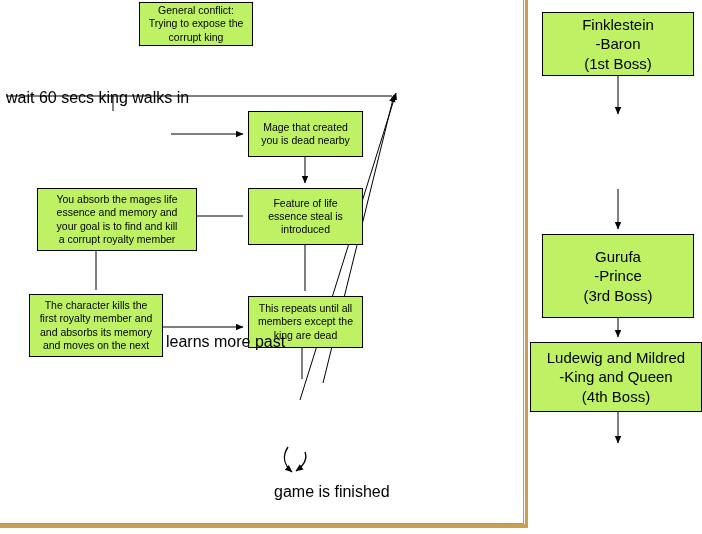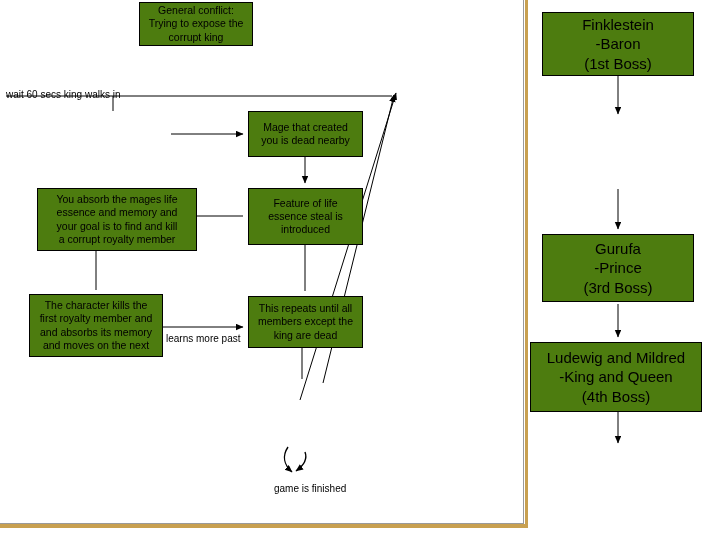--- a/index.html
+++ b/index.html
@@ -33,40 +33,40 @@
     width: 524px;
     height: 524px;
     border-right: 1px solid #9a9a9a;
     border-bottom: 1px solid #9a9a9a;
     box-sizing: border-box;
   }
   .node {
     position: absolute;
     box-sizing: border-box;
     border: 1px solid #000000;
-    background: #4d7c0f;
+    background: #bef264;
     display: flex;
     align-items: center;
     justify-content: center;
     text-align: center;
     color: #000000;
     line-height: 1.25;
     white-space: pre-line;
     padding: 2px 3px;
   }
   .flow-node {
     font-size: 10.5px;
   }
   .boss-node {
     font-size: 15px;
     line-height: 1.3;
   }
   .free-label {
     position: absolute;
-    font-size: 10px;
+    font-size: 16px;
     color: #000000;
     white-space: pre-line;
     text-align: left;
   }
   svg.edges {
     position: absolute;
     left: 0;
     top: 0;
     width: 702px;
     height: 534px;
@@ -150,21 +150,21 @@
 
   <div class="free-label" style="left:166px; top:333px;">learns more past</div>
 
   <div class="free-label" style="left:274px; top:483px;">game is finished</div>
 
   <div class="node boss-node" style="left:542px; top:12px; width:152px; height:64px;">Finklestein
 -Baron
 (1st Boss)</div>
 
 
-  <div class="node boss-node" style="left:542px; top:234px; width:152px; height:68px;">Gurufa
+  <div class="node boss-node" style="left:542px; top:234px; width:152px; height:84px;">Gurufa
 -Prince
 (3rd Boss)</div>
 
   <div class="node boss-node" style="left:530px; top:342px; width:172px; height:70px;">Ludewig and Mildred
 -King and Queen
 (4th Boss)</div>
 
 
 </div>
 

